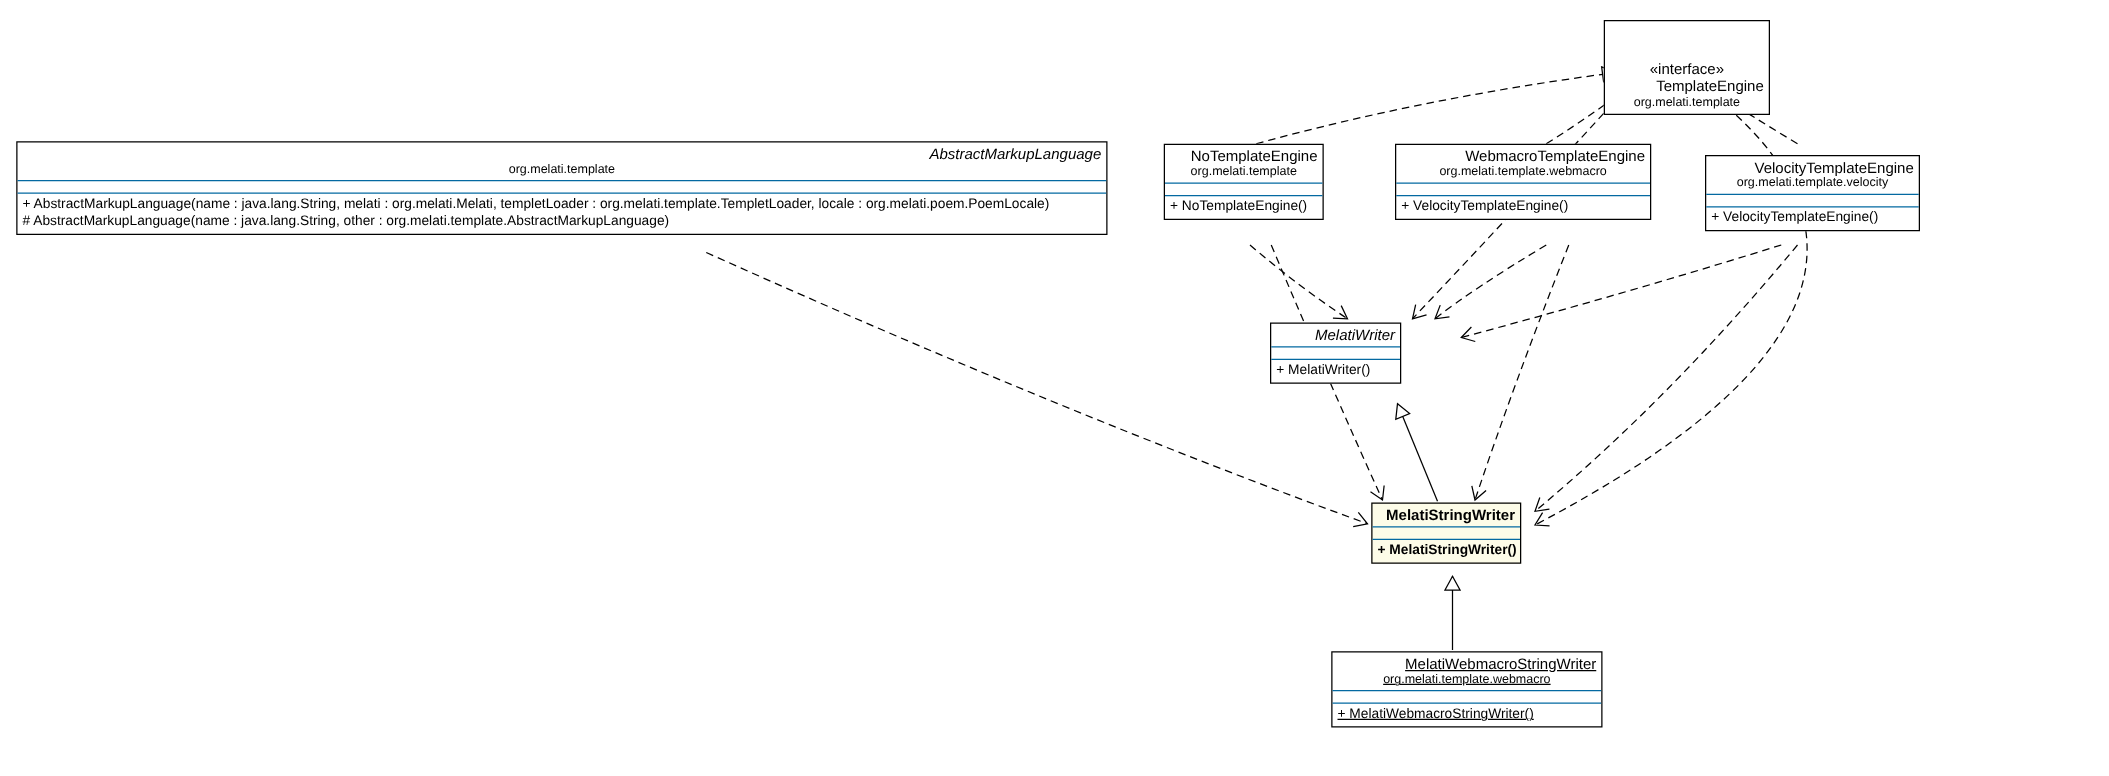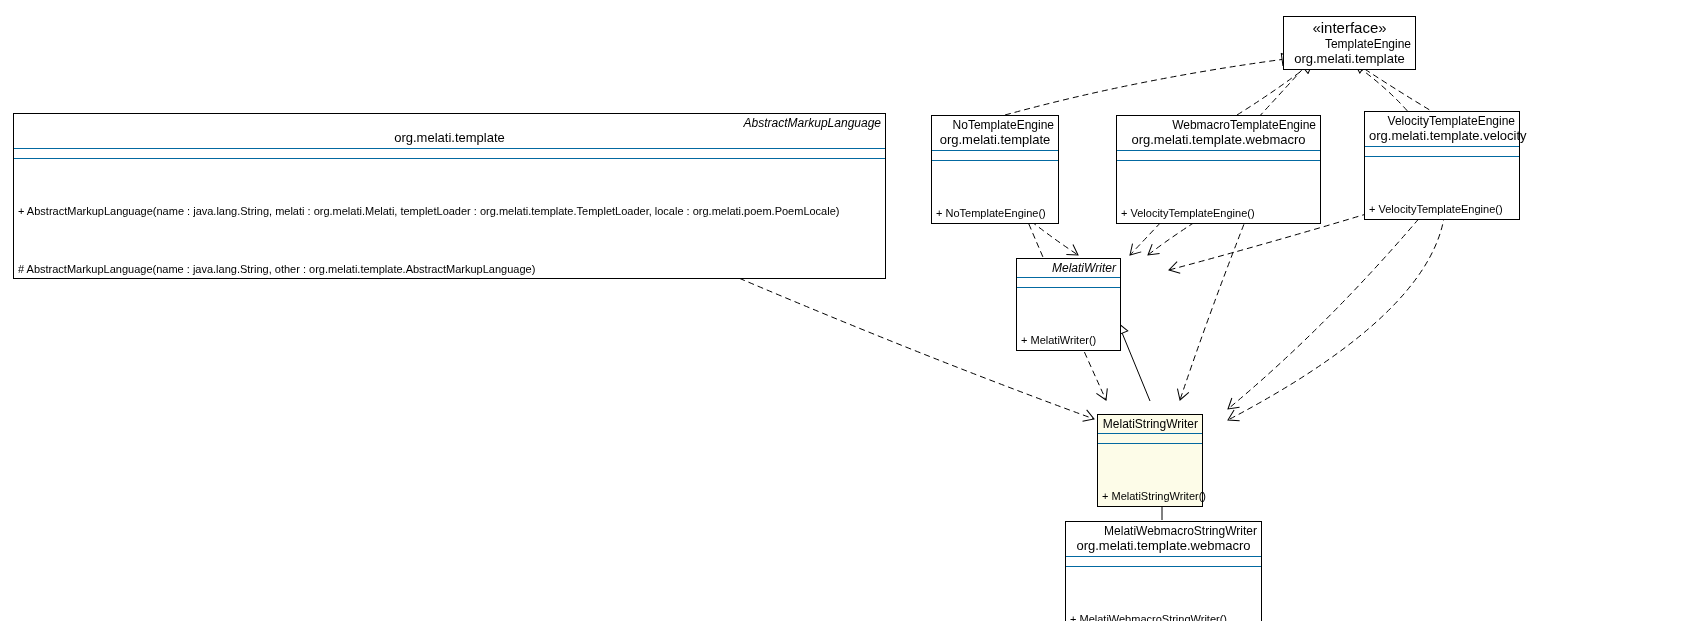--- a/index.html
+++ b/index.html
@@ -25,42 +25,42 @@
     padding: 2px 4px;
     box-sizing: border-box;
   }
   .compartment:last-child {
     border-bottom: none;
   }
   .head {
     text-align: center;
   }
   .stereotype {
-    font-size: 15px;
+    font-size: 12px;
     line-height: 1.2;
+    margin-top: 29px;
   }
   .class-name {
     font-size: 12px;
     line-height: 1.2;
     text-align: right;
   }
   .class-name.italic {
     font-style: italic;
   }
   .package {
-    font-size: 13px;
+    font-size: 10px;
     line-height: 1.2;
     color: #000;
   }
   .op {
     font-size: 11px;
     line-height: 1.25;
     text-align: left;
     white-space: nowrap;
-    margin-top: 44px;
   }
   .compartment.attributes {
     min-height: 10px;
     padding: 4px;
   }
   svg.edges {
     position: absolute;
     left: 0;
     top: 0;
     width: 1687px;
@@ -136,52 +136,52 @@
   <div class="compartment head">
     <div class="class-name">WebmacroTemplateEngine</div>
     <div class="package">org.melati.template.webmacro</div>
   </div>
   <div class="compartment attributes"></div>
   <div class="compartment">
     <div class="op">+ VelocityTemplateEngine()</div>
   </div>
 </div>
 
-<div class="uml-class" style="left:1364px; top:111px; width:156px;">
+<div class="uml-class" style="left:1364px; top:124px; width:172px;">
   <div class="compartment head">
     <div class="class-name">VelocityTemplateEngine</div>
     <div class="package">org.melati.template.velocity</div>
   </div>
   <div class="compartment attributes"></div>
   <div class="compartment">
     <div class="op">+ VelocityTemplateEngine()</div>
   </div>
 </div>
 
 <div class="uml-class" style="left:1016px; top:258px; width:105px;">
   <div class="compartment head">
     <div class="class-name italic">MelatiWriter</div>
   </div>
   <div class="compartment attributes"></div>
   <div class="compartment">
     <div class="op">+ MelatiWriter()</div>
   </div>
 </div>
 
-<div class="uml-class highlighted" style="left:1097px; top:414px; width:106px;">
+<div class="uml-class highlighted" style="left:1097px; top:402px; width:120px;font-weight:bold;">
   <div class="compartment head">
     <div class="class-name">MelatiStringWriter</div>
   </div>
   <div class="compartment attributes"></div>
   <div class="compartment">
     <div class="op">+ MelatiStringWriter()</div>
   </div>
 </div>
 
-<div class="uml-class" style="left:1065px; top:521px; width:197px;">
+<div class="uml-class" style="left:1065px; top:521px; width:217px;text-decoration:underline;">
   <div class="compartment head">
     <div class="class-name">MelatiWebmacroStringWriter</div>
     <div class="package">org.melati.template.webmacro</div>
   </div>
   <div class="compartment attributes"></div>
   <div class="compartment">
     <div class="op">+ MelatiWebmacroStringWriter()</div>
   </div>
 </div>
 

